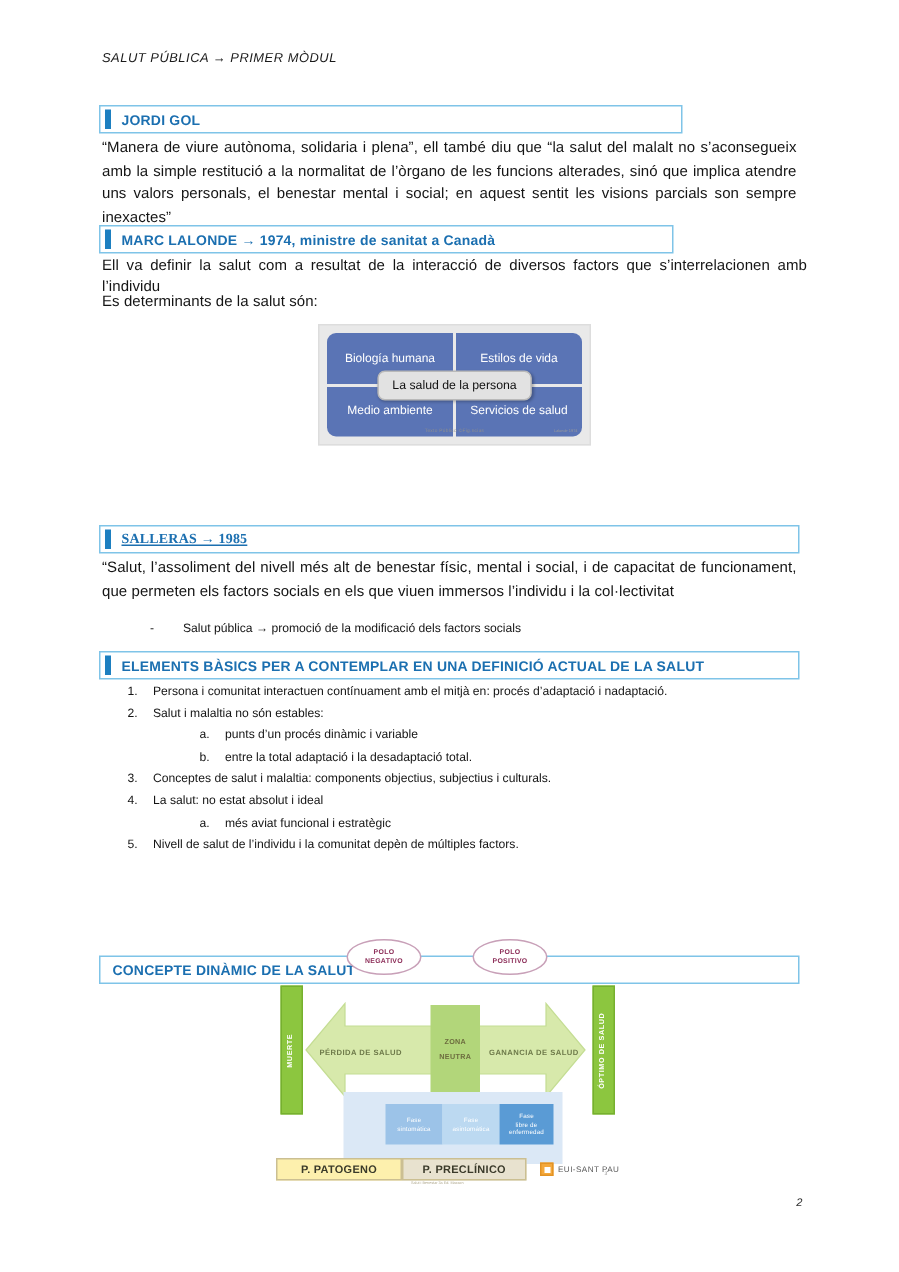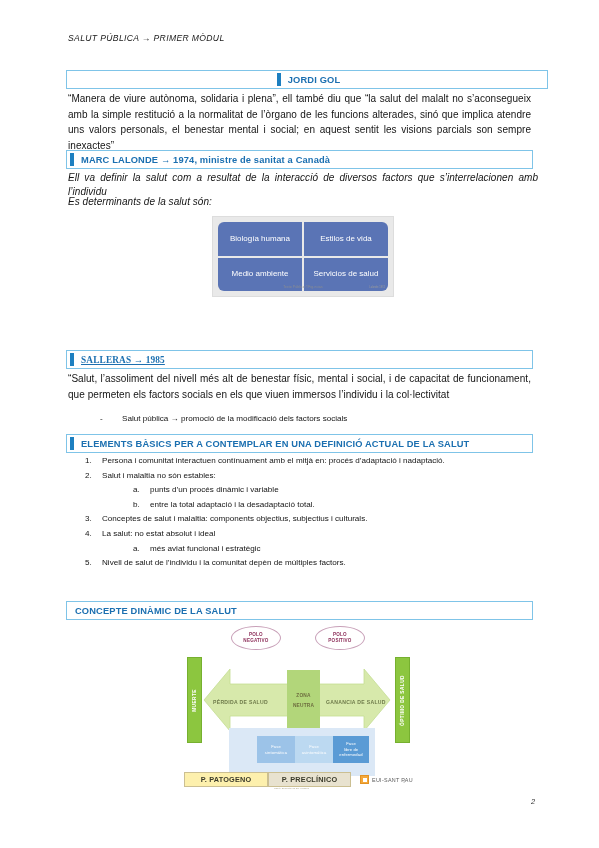--- a/index.html
+++ b/index.html
@@ -30,31 +30,31 @@
     display:flex; align-items:center;
   }
   .sec-bar .accent {
     width:4px; height:13px; background:#1d7fc0; margin-left:3px; margin-right:7px;
     flex:0 0 auto;
   }
   .sec-bar .sec-title {
     font-size:9.3px; font-weight:bold; color:#1b6fb0; letter-spacing:.15px;
     white-space:nowrap;
   }
-  .sec-bar.plain { padding-left:8px; }
+  .sec-bar.plain { padding-left:8px;margin-top:36px; }
   .sec-bar.plain .sec-title { color:#1b6fb0; }
   .sec-title.under { text-decoration:underline;font-family:Liberation Serif, serif; }
 
   
   .para {
     position:absolute;
     font-size:10px; line-height:15.5px; color:#141414;
     letter-spacing:.05px; text-align:justify;
   }
-  .para.nowrapline { line-height:14px;font-style:italic; }
+  .para.nowrapline { line-height:14px; }
 
   .dash-item {
     position:absolute; font-size:8.1px; color:#141414; white-space:nowrap;
   }
   .dash-item .dash { display:inline-block; width:22px; }
 
   
   ol.lvl1 {
     position:absolute; margin:0; padding:0 0 0 42px; list-style:decimal;
     font-size:8.1px; color:#141414;
@@ -195,42 +195,43 @@
     font-size:7.4px; font-style:italic; color:#333;
   }
 </style>
 </head>
 <body>
 
 <div class="page">
 
   <div class="running-head">SALUT PÚBLICA → PRIMER MÒDUL</div>
 
-  <div class="sec-bar" style="left:66px; top:70px; width:482px;justify-content:center;">
+  <div class="sec-bar" style="left:66px; top:70px; width:389px;">
     <div class="accent"></div>
     <div class="sec-title">JORDI GOL</div>
   </div>
 
   <div class="para" style="left:68px; top:91px; width:463px;">“Manera de viure autònoma, solidaria i plena”, ell també diu que “la salut del malalt no s’aconsegueix amb la simple restitució a la normalitat de l’òrgano de les funcions alterades, sinó que implica atendre uns valors personals, el benestar mental i social; en aquest sentit les visions parcials son sempre inexactes”</div>
 
-  <div class="sec-bar" style="left:66px; top:150px; width:467px;">
+  <div class="sec-bar" style="left:66px; top:150px; width:383px;">
     <div class="accent"></div>
     <div class="sec-title">MARC LALONDE → 1974, ministre de sanitat a Canadà</div>
   </div>
 
   <div class="para nowrapline" style="left:68px; top:171px; width:470px;">Ell va definir la salut com a resultat de la interacció de diversos factors que s’interrelacionen amb l’individu</div>
 
   <div class="para nowrapline" style="left:68px; top:195px; width:470px;">Es determinants de la salut són:</div>
 
   <div class="lalonde">
     <div class="lal-grid">
       <div class="lal-cell tl">Biología humana</div>
       <div class="lal-cell tr">Estilos de vida</div>
       <div class="lal-cell bl">Medio ambiente</div>
       <div class="lal-cell br">Servicios de salud</div>
+      <div class="lal-center">La salud de la persona</div>
       <div class="lal-credit">Texto Público  ©Fig.ncias</div>
       <div class="lal-credit2">Lalonde 1974</div>
     </div>
   </div>
 
   <div class="sec-bar" style="left:66px; top:350px; width:467px;">
     <div class="accent"></div>
     <div class="sec-title under">SALLERAS → 1985</div>
   </div>
 

